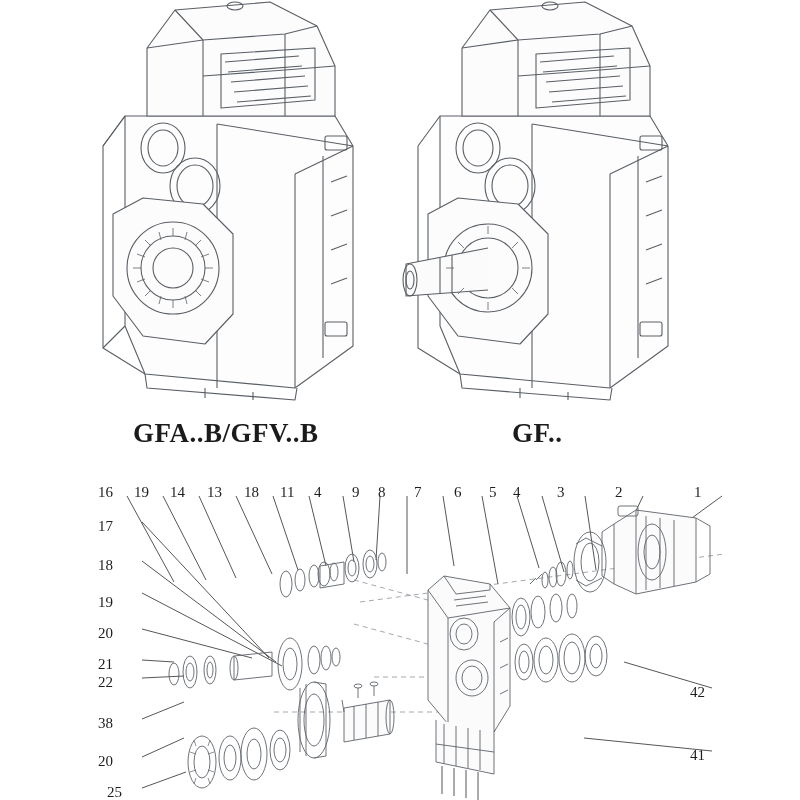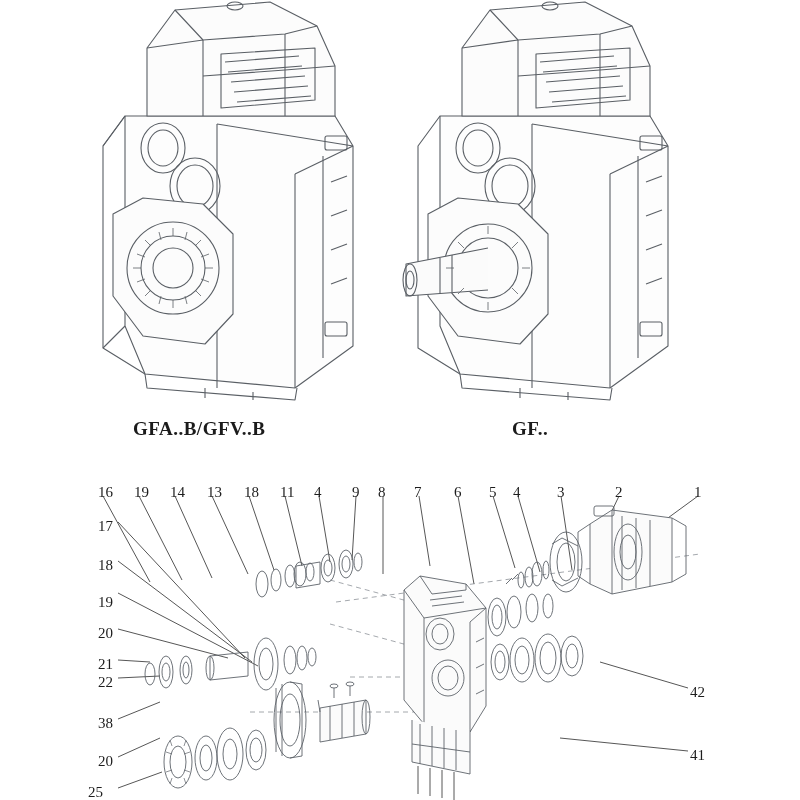--- a/index.html
+++ b/index.html
@@ -14,30 +14,30 @@
 
   
   .top-area{position:absolute;left:0;top:0;width:800px;height:460px;}
   .gearbox-svg{position:absolute;}
   #gb-left{left:85px;top:-4px;}
   #gb-right{left:400px;top:-4px;}
 
   .caption{
     position:absolute;
     font-weight:bold;
-    font-size:19px;
+    font-size:27px;
     letter-spacing:0.5px;
     color:#1b1b1b;
     white-space:nowrap;
   }
   #cap-left{left:133px;top:418px;}
   #cap-right{left:512px;top:418px;}
 
   
-  .exploded{position:absolute;left:0;top:462px;width:636px;height:338px;}
+  .exploded{position:absolute;left:0;top:462px;width:636px;height:338px;padding-left:24px;}
 
   .num{
     position:absolute;
     font-size:15px;
     color:#1d1d1d;
     font-family:"Liberation Serif", serif;
     white-space:nowrap;
   }
 
   .hr-sep{
@@ -409,19 +409,19 @@
     <div class="num" style="left:694px;top:22px">1</div>
 
     <div class="num" style="left:98px;top:56px">17</div>
     <div class="num" style="left:98px;top:95px">18</div>
     <div class="num" style="left:98px;top:132px">19</div>
     <div class="num" style="left:98px;top:163px">20</div>
     <div class="num" style="left:98px;top:194px">21</div>
     <div class="num" style="left:98px;top:212px">22</div>
     <div class="num" style="left:98px;top:253px">38</div>
     <div class="num" style="left:98px;top:291px">20</div>
-    <div class="num" style="left:88px;top:322px">25</div>
+    <div class="num" style="left:107px;top:322px">25</div>
 
     <div class="num" style="left:690px;top:222px">42</div>
     <div class="num" style="left:690px;top:285px">41</div>
   </div>
 
 </div>
 
 </body></html>

